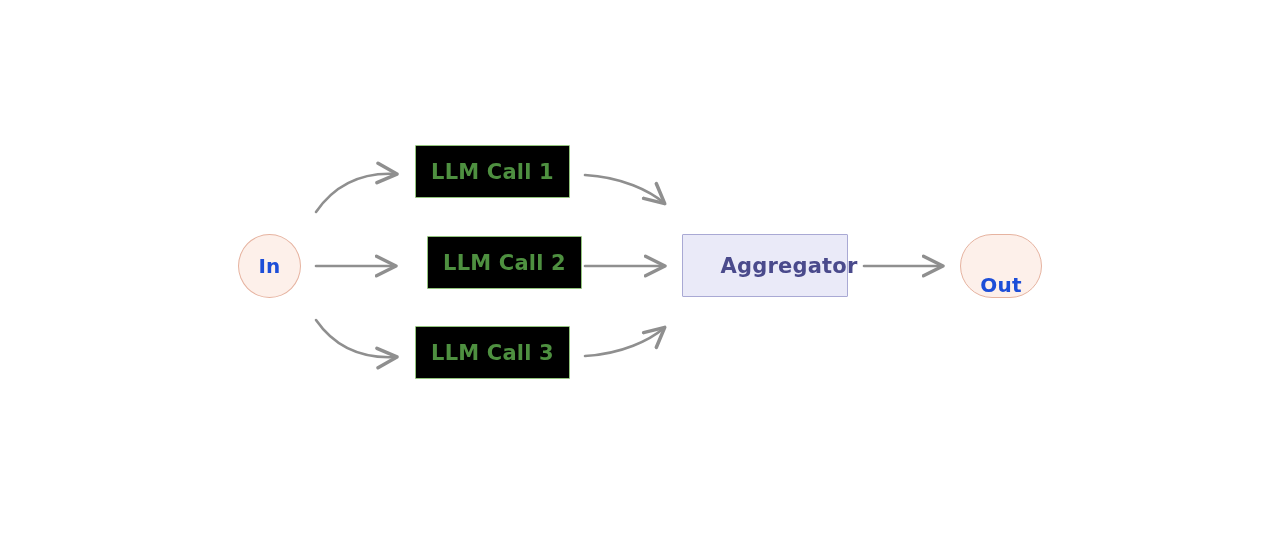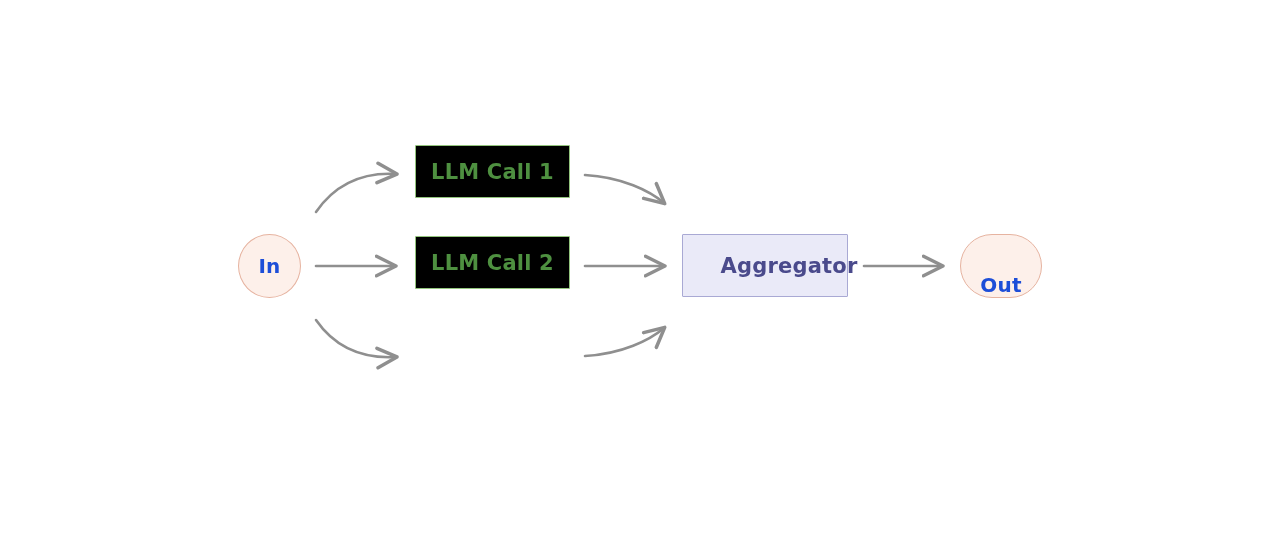--- a/index.html
+++ b/index.html
@@ -62,21 +62,21 @@
     left: 415px;
     width: 155px;
     height: 53px;
     background: #000000;
     border: 1.3px solid #93c47d;
     color: #4e9040;
     font-size: 21px;
     border-radius: 1px;
   }
   .llm-1 { top: 145px; }
-  .llm-2 { top: 236px; }
+  .llm-2 { top: 236px; margin-left: 12px; }
   .llm-3 { top: 326px; }
   
   .node-aggregator {
     left: 682px;
     top: 234px;
     width: 166px;
     height: 63px;
     background: #eaeaf8;
     border: 1.3px solid #a9a9d4;
     color: #4a4a8c;
@@ -117,20 +117,23 @@
   </div>
 
   <div class="node node-llm llm-1">
     <span>LLM Call 1</span>
   </div>
 
   <div class="node node-llm llm-2">
     <span>LLM Call 2</span>
   </div>
 
+  <div class="node node-llm llm-3">
+    <span>LLM Call 3</span>
+  </div>
 
   <div class="node node-aggregator">
     <span>Aggregator</span>
   </div>
 
   <div class="node node-terminal node-out">
     <span>Out</span>
   </div>
 
 </div>

